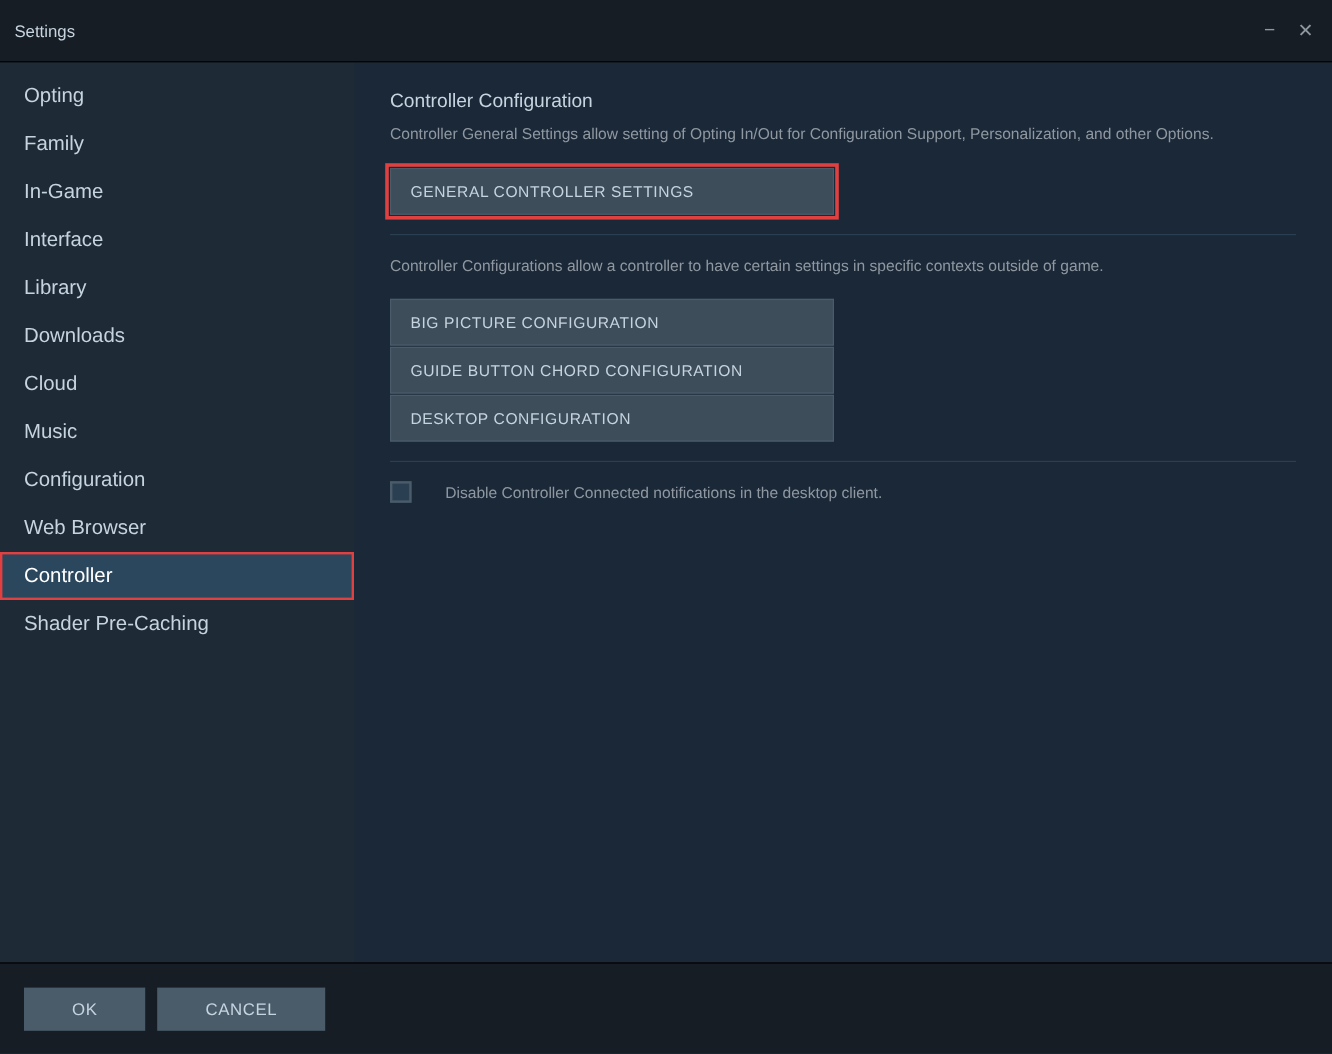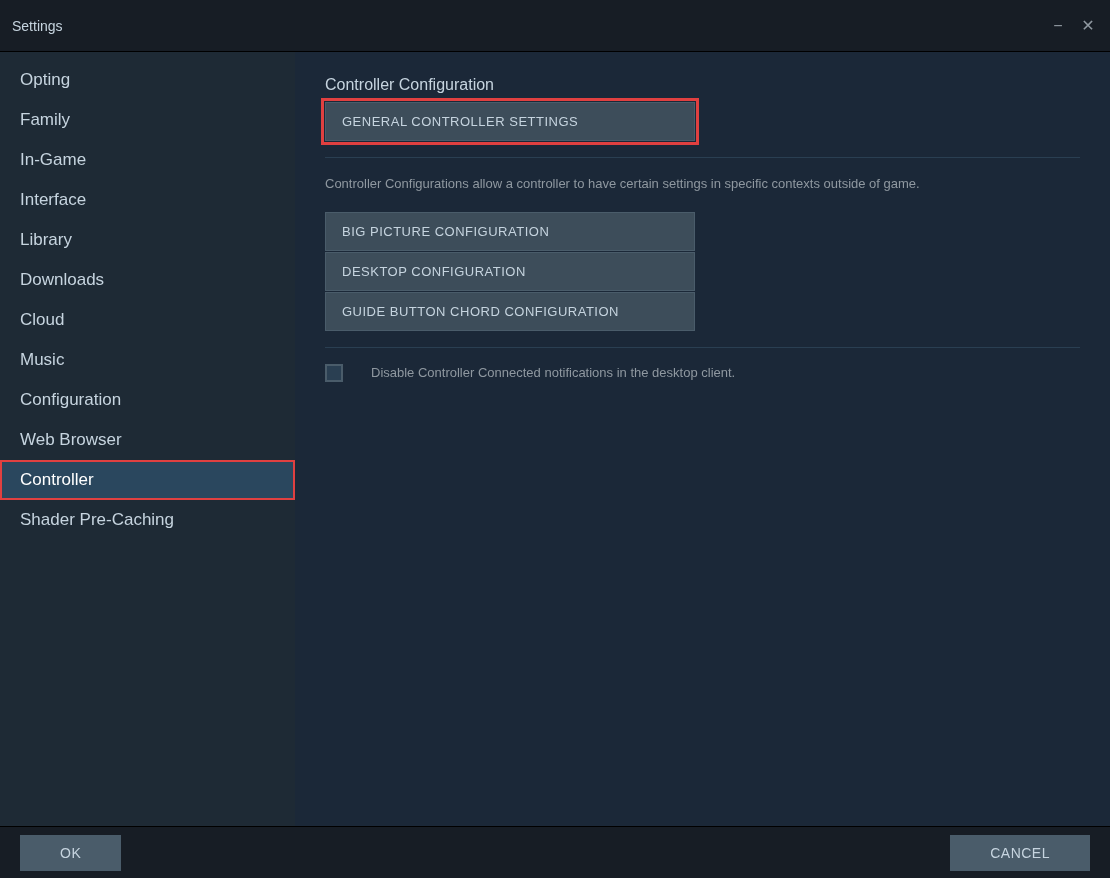--- a/index.html
+++ b/index.html
@@ -121,24 +121,24 @@
       display: flex;
       align-items: center;
       justify-content: center;
     }
     .checkbox-label {
       font-size: 13px;
       color: #8f98a0;
     }
     .footer {
       background: #171d25;
-      height: 52px;
-      display: flex;
-      align-items: center;
-      justify-content: space-between;
+      height: 76px;
+      display: flex;
+      align-items: center;
+      justify-content: flex-start;
       padding: 0 20px;
       gap: 10px;
       border-top: 1px solid #000;
       flex-shrink: 0;
     }
     .footer-btn {
       padding: 10px 40px;
       font-size: 14px;
       cursor: pointer;
       border: none;
@@ -174,26 +174,27 @@
       <div class="sidebar-item">Downloads</div>
       <div class="sidebar-item">Cloud</div>
       <div class="sidebar-item">Music</div>
       <div class="sidebar-item">Configuration</div>
       <div class="sidebar-item">Web Browser</div>
       <div class="sidebar-item active active-highlight">Controller</div>
       <div class="sidebar-item">Shader Pre-Caching</div>
     </div>
   <div class="content-area">
     <div class="section-title">Controller Configuration</div>
+    <div class="section-desc">Controller General Settings allow setting of Opting In/Out for Configuration Support, Personalization, and other Options.</div>
     <button class="config-button highlighted">GENERAL CONTROLLER SETTINGS</button>
     <hr class="separator">
     <div class="section-desc">Controller Configurations allow a controller to have certain settings in specific contexts outside of game.</div>
     <button class="config-button">BIG PICTURE CONFIGURATION</button>
+    <button class="config-button">GUIDE BUTTON CHORD CONFIGURATION</button>
     <button class="config-button">DESKTOP CONFIGURATION</button>
-    <button class="config-button">GUIDE BUTTON CHORD CONFIGURATION</button>
     <hr class="separator">
     <div class="checkbox-row">
       <div class="checkbox-box"></div>
       <span class="checkbox-label">Disable Controller Connected notifications in the desktop client.</span>
     </div>
   </div>
 </div>
 
 <div class="footer">
   <button class="footer-btn btn-ok">OK</button>

